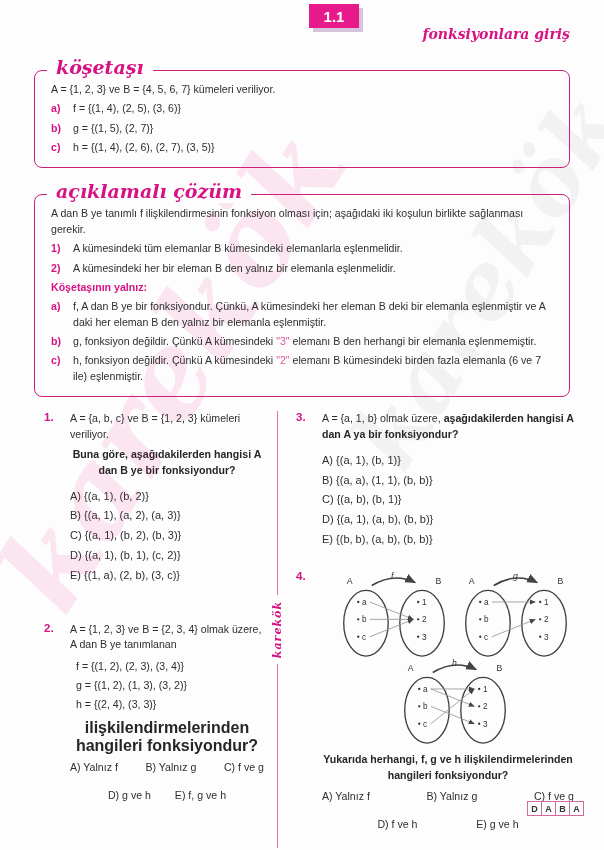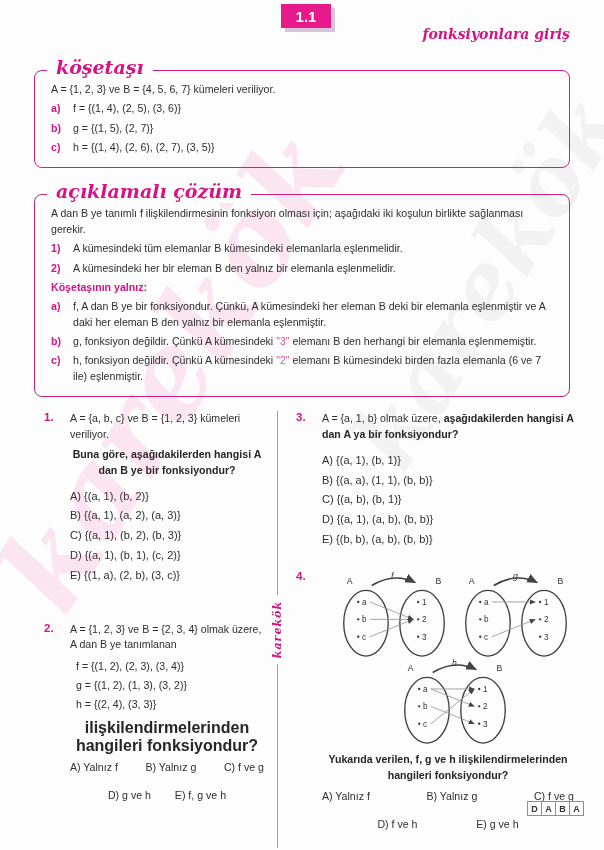--- a/index.html
+++ b/index.html
@@ -3,21 +3,21 @@
 <meta charset="utf-8">
 <style>
   * { margin:0; padding:0; box-sizing:border-box; }
   html,body { background:#9aa0a6; }
   .page {
     position:relative; width:604px; height:850px; margin:0 auto;
     background:#fdfdfd; overflow:hidden;
     font-family:"Liberation Sans", sans-serif; color:#2e2e2e;
   }
   
-  .header { position:relative; height:48px; padding-top:8px; }
+  .header { position:relative; height:48px; padding-top:8px;margin-left:28px; }
   .badge {
     position:absolute; left:281px; top:4px; width:50px; height:24px;
     background:#e8198b; color:#fff; font-weight:bold; font-size:15px;
     display:flex; align-items:center; justify-content:center;
     box-shadow:4px 4px 0 rgba(186,158,196,.6);
   }
   .topic {
     position:absolute; right:34px; top:26px;
     font-family:"DejaVu Serif", serif; font-style:italic; font-weight:bold;
     font-size:14px; color:#d61284;
@@ -308,21 +308,21 @@
                       <circle cx="85" cy="69" r="1.2" fill="#333"></circle>
                       <text x="89" y="72" class="de">3</text>
                       <line x1="35" y1="33" x2="80" y2="33" stroke="#999" stroke-width="0.9" marker-end="url(#ahh)"></line>
                       <line x1="35" y1="33" x2="80" y2="51" stroke="#999" stroke-width="0.9" marker-end="url(#ahh)"></line>
                       <line x1="35" y1="51" x2="80" y2="69" stroke="#999" stroke-width="0.9" marker-end="url(#ahh)"></line>
                       <line x1="35" y1="69" x2="80" y2="33" stroke="#999" stroke-width="0.9" marker-end="url(#ahh)"></line>
                     </svg>
                   </div>
               </div>
             </div>
-            <div class="q-stem">Yukarıda verilen, f, g ve h ilişkilendirmelerinden hangileri fonksiyondur?</div>
+            <div class="q-stem">Yukarıda herhangi, f, g ve h ilişkilendirmelerinden hangileri fonksiyondur?</div>
           </div>
         </div>
         <div class="opt-row">
           <span>A) Yalnız f</span>
           <span>B) Yalnız g</span>
           <span>C) f ve g</span>
         </div>
         <div class="opt-row2">
           <span>D) f ve h</span>
           <span>E) g ve h</span>

